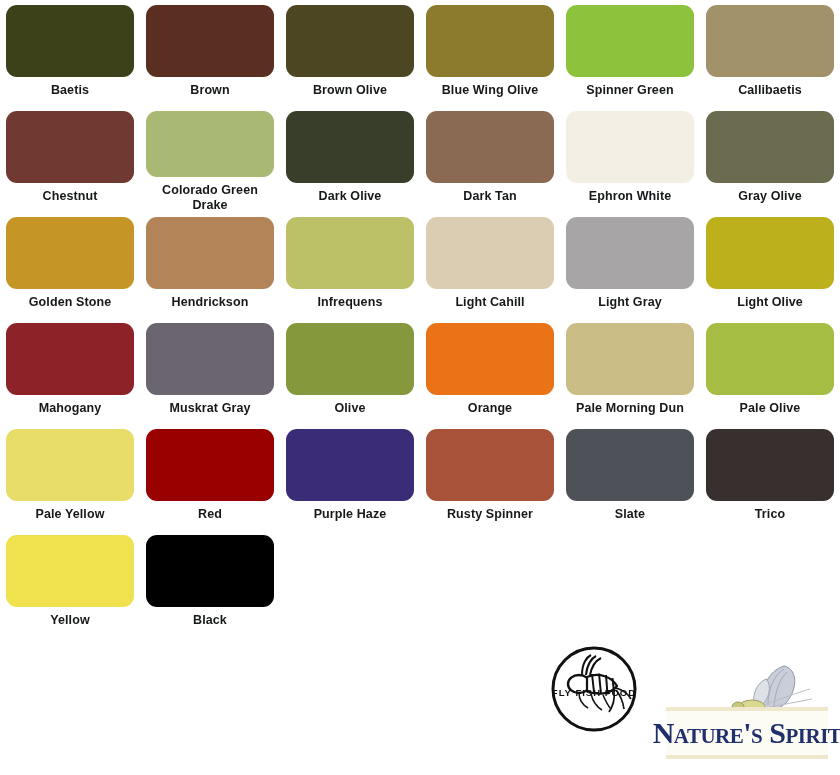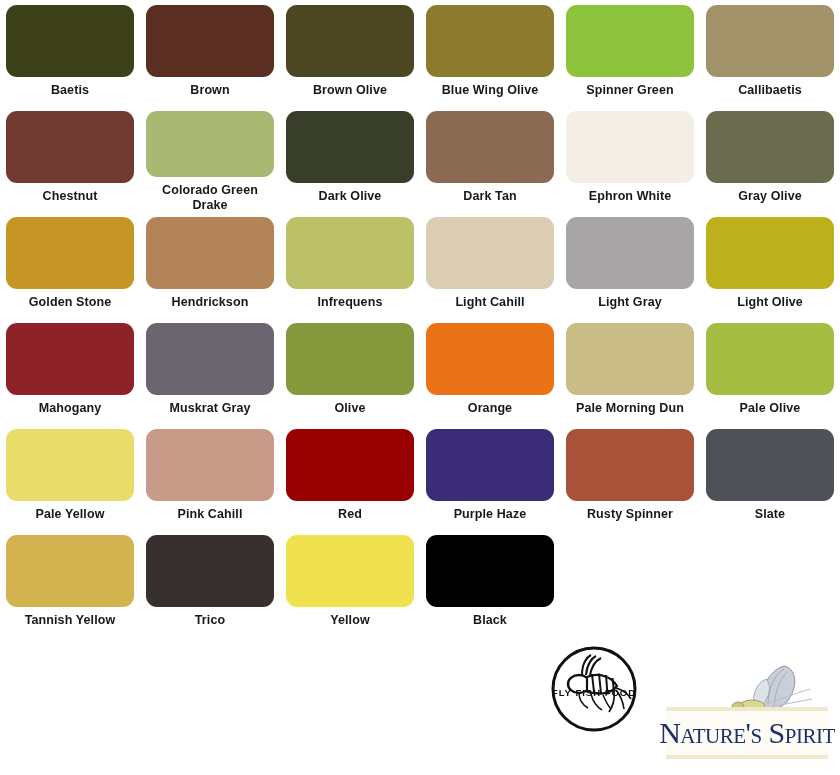--- a/index.html
+++ b/index.html
@@ -91,21 +91,21 @@
     position: absolute;
     left: 0;
     top: 48px;
     width: 162px;
     height: 44px;
     display: flex;
     align-items: center;
     justify-content: center;
     font-family: "Liberation Serif", serif;
     font-size: 30px;
-    font-weight: normal;
+    font-weight: bold;
     font-variant: small-caps;
     letter-spacing: -0.5px;
     color: #1e2f6b;
     white-space: nowrap;
   }
   .ns-fly {
     position: absolute;
     left: 36px;
     top: 0px;
     width: 120px;
@@ -212,42 +212,34 @@
       </div>
       <div class="cell">
         <div class="swatch" style="background: rgb(166, 189, 68);"></div>
         <div class="cell-label">Pale Olive</div>
       </div>
       <div class="cell">
         <div class="swatch" style="background: rgb(232, 221, 104);"></div>
         <div class="cell-label">Pale Yellow</div>
       </div>
       <div class="cell">
-        <div class="swatch" style="background: rgb(200, 154, 136);"></div>
-        <div class="cell-label">Pink Cahill</div>
-      </div>
-      <div class="cell">
         <div class="swatch" style="background: rgb(153, 0, 0);"></div>
         <div class="cell-label">Red</div>
       </div>
       <div class="cell">
         <div class="swatch" style="background: rgb(59, 44, 120);"></div>
         <div class="cell-label">Purple Haze</div>
       </div>
       <div class="cell">
         <div class="swatch" style="background: rgb(168, 83, 57);"></div>
         <div class="cell-label">Rusty Spinner</div>
       </div>
       <div class="cell">
         <div class="swatch" style="background: rgb(79, 81, 88);"></div>
         <div class="cell-label">Slate</div>
-      </div>
-      <div class="cell">
-        <div class="swatch" style="background: rgb(211, 178, 80);"></div>
-        <div class="cell-label">Tannish Yellow</div>
       </div>
       <div class="cell">
         <div class="swatch" style="background: rgb(55, 48, 47);"></div>
         <div class="cell-label">Trico</div>
       </div>
       <div class="cell">
         <div class="swatch" style="background: rgb(239, 226, 78);"></div>
         <div class="cell-label">Yellow</div>
       </div>
       <div class="cell">

